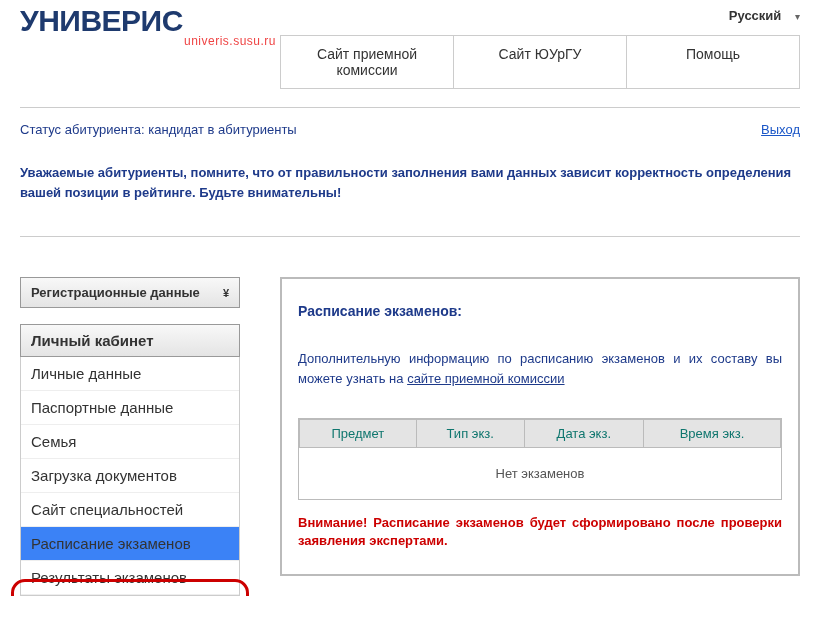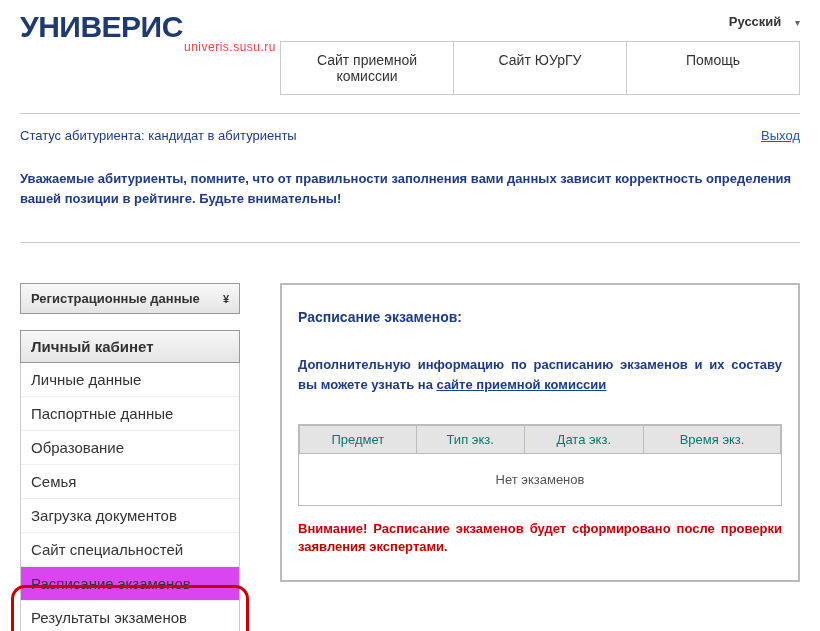--- a/index.html
+++ b/index.html
@@ -1,20 +1,20 @@
 <!DOCTYPE html>
 <html><head>
   <meta charset="utf-8">
   <style>
     * { box-sizing: border-box; margin: 0; padding: 0; }
     body { font-family: Arial, Helvetica, sans-serif; font-size: 13px; color: #333; background: #fff; width: 820px; }
     .container { padding: 0 20px; }
     
     
-    .header { display: flex; align-items: flex-start; padding-top: 10px; }
+    .header { display: flex; align-items: flex-start; padding-top: 4px; }
     .logo-area { flex: 0 0 260px; }
     .logo-text { font-size: 30px; font-weight: bold; color: #1e3a6e; letter-spacing: -0.5px; }
     .logo-sub { font-size: 12px; color: #ef4444; text-align: right; margin-top: -4px; padding-right: 4px; letter-spacing: 0.5px; }
     
     .lang-row { text-align: right; font-size: 13px; padding: 4px 0 8px; }
     .lang-label { font-weight: bold; color: #333; }
     .lang-arrow { margin-left: 10px; color: #666; font-size: 10px; }
     
     .nav { display: flex; border: 1px solid #ccc; margin-top: 4px; }
     .nav-item { flex: 1; text-align: center; padding: 10px 6px; border-right: 1px solid #ccc; font-size: 14px; color: #333; cursor: pointer; }
@@ -39,28 +39,28 @@
     .content { flex: 1; }
     
     
     .reg-btn { border: 1px solid #999; background: linear-gradient(#f8f8f8, #e4e4e4); padding: 7px 10px; font-size: 13px; font-weight: bold; cursor: pointer; margin-bottom: 16px; display: flex; align-items: center; justify-content: space-between; }
     .reg-arrow { font-size: 11px; }
     
     .menu-header { border: 1px solid #999; background: linear-gradient(#f8f8f8, #e4e4e4); padding: 7px 10px; font-size: 15px; font-weight: bold; }
     .menu { border: 1px solid #ccc; border-top: none; position: relative; }
     .menu-item { padding: 8px 10px; border-bottom: 1px solid #eee; font-size: 15px; cursor: pointer; color: #333; }
     .menu-item:last-child { border-bottom: none; }
-    .menu-item.active { background: #d946ef; }
+    .menu-item.active { background: #3b82f6; }
     
     .highlight-ring { position: absolute; border: 3px solid #cc0000; border-radius: 14px; pointer-events: none; }
     
     
     .panel { border: 2px solid #bbb; padding: 24px 16px; }
     .panel-title { color: #1e3a8a; font-weight: bold; font-size: 14px; margin-bottom: 10px; }
-    .panel-info { color: #1e3a8a; font-weight: bold; font-size: 13px; line-height: 1.5; text-align: justify; margin-top: 30px; }
+    .panel-info { color: #1e3a8a; font-weight: normal; font-size: 13px; line-height: 1.5; text-align: justify; margin-top: 30px; }
     .panel-info a { color: #1e3a8a; text-decoration: underline; }
     
     .table-wrap { margin-top: 30px; border: 1px solid #bbb; }
     .tbl { width: 100%; border-collapse: collapse; }
     .tbl th { background: #e4e4e4; border: 1px solid #bbb; padding: 6px 8px; font-size: 13px; font-weight: normal; color: #0f766e; }
     .tbl td { padding: 18px 8px; text-align: center; font-size: 13px; color: #555; }
     
     .warning { color: #cc0000; font-weight: bold; font-size: 13px; margin-top: 14px; text-align: justify; line-height: 1.4; }
   </style>
 </head>
@@ -99,21 +99,20 @@
   <div class="main">
     <div class="sidebar">
       <div class="reg-btn">
         <span>Регистрационные данные</span>
         <span class="reg-arrow">¥</span>
       </div>
       <div class="menu-header">Личный кабинет</div>
       <div class="menu">
         <div class="menu-item">Личные данные</div>
         <div class="menu-item">Паспортные данные</div>
-        <div class="menu-item">Образование</div>
         <div class="menu-item">Семья</div>
         <div class="menu-item">Загрузка документов</div>
         <div class="menu-item">Сайт специальностей</div>
         <div class="menu-item active">Расписание экзаменов</div>
         <div class="menu-item">Результаты экзаменов</div>
 
         <div class="highlight-ring" style="left:-10px; top:222px; width:238px; height:68px;"></div>
       </div>
     </div>
 

